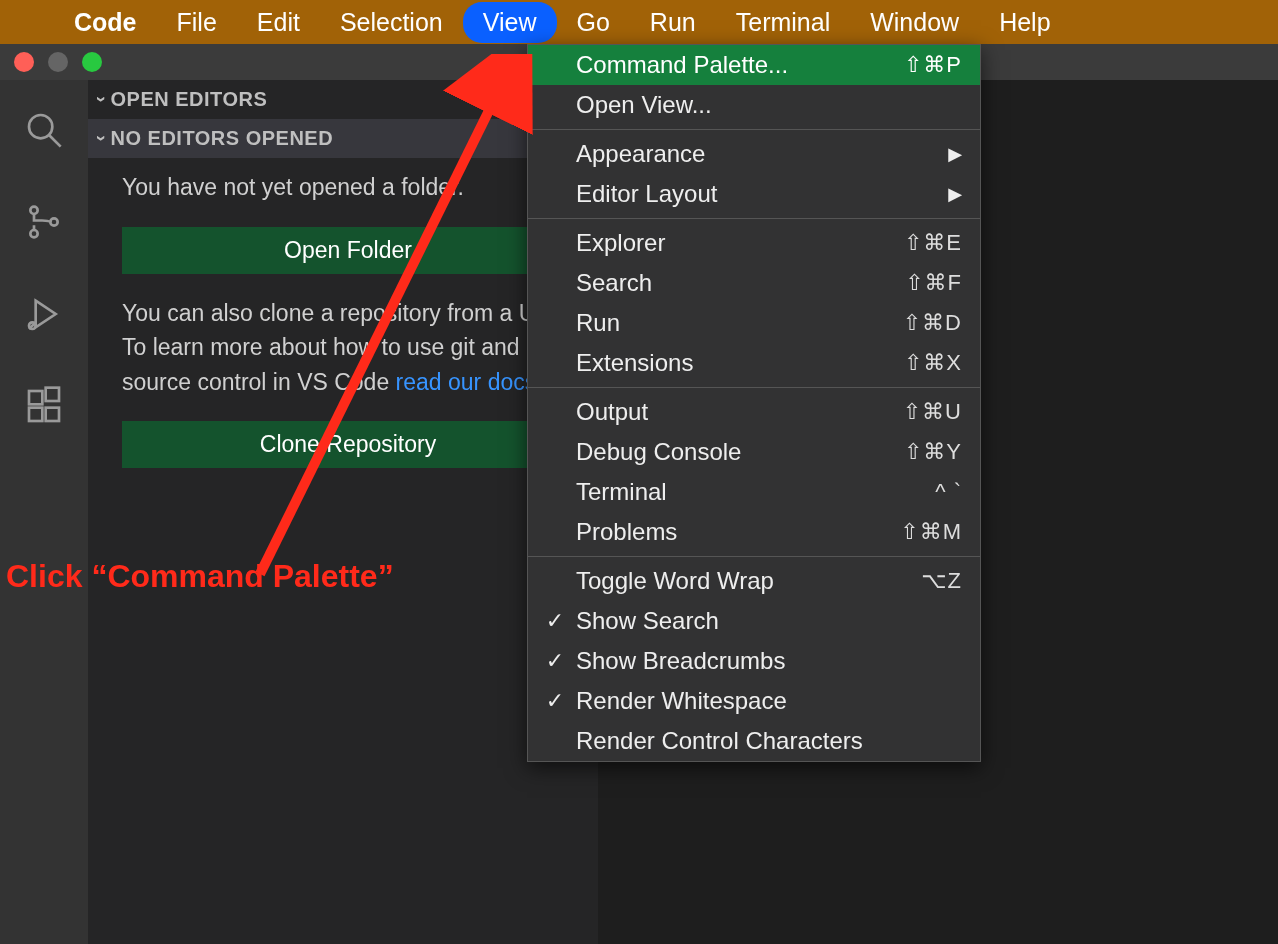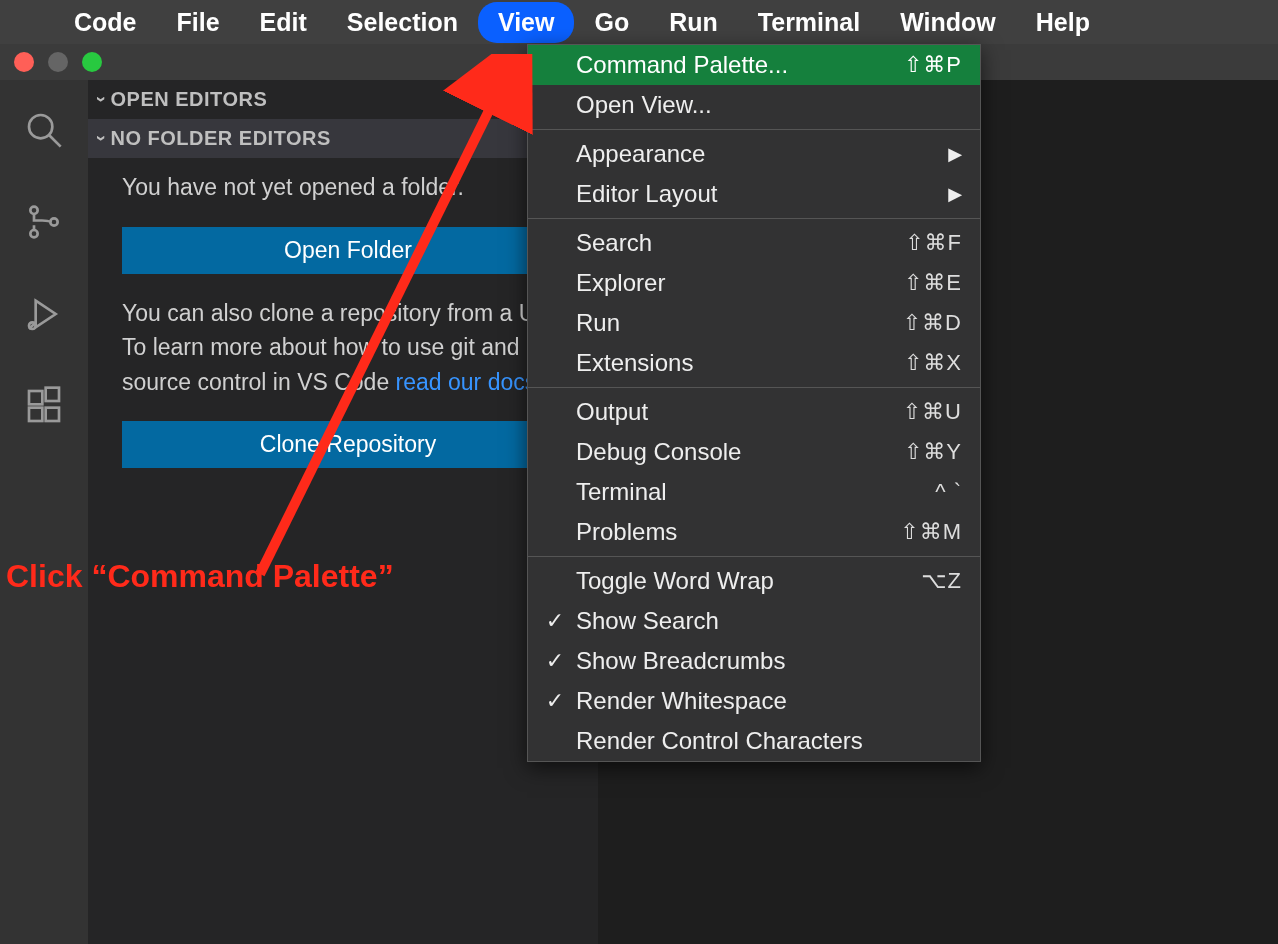--- a/index.html
+++ b/index.html
@@ -9,30 +9,30 @@
     background: #1e1e1e;
     font-family: -apple-system, "Helvetica Neue", Arial, sans-serif;
     color: #ccc;
     overflow: hidden;
     position: relative;
   }
 
   
   .mac-menubar {
     height: 44px;
-    background: #404040;
+    background: #a16207;
     display: flex;
     align-items: center;
     padding-left: 32px;
     font-size: 25px;
     color: #fff;
     gap: 0;
   }
   .mac-menubar .apple-logo { margin-right: 22px; font-size: 30px; }
-  .mac-menubar .mitem { padding: 6px 20px; cursor: default; font-weight: bold; }
+  .mac-menubar .mitem { padding: 6px 20px; cursor: default; }
   .mac-menubar .mitem.bold { font-weight: 700; }
   .mac-menubar .mitem.active { background: #0a60ff; border-radius: 19px; }
 
   
   .window-chrome {
     height: 36px;
     background: #3b3b3b;
     display: flex;
     align-items: center;
     padding-left: 14px;
@@ -77,21 +77,21 @@
     color: #bfbfbf;
   }
   .sb-section-title.light { background: transparent; }
   .sb-section-title.band { background: #37373d; }
   .chev { display:inline-block; transform: rotate(90deg); font-size:18px; }
 
   .sb-body { padding: 12px 24px 0 34px; color: #d0d0d0; line-height: 1.5; }
   .sb-btn {
     display:block;
     width: 100%;
-    background: #0369a1;
+    background: #14532d;
     color: #fff;
     border: none;
     font-size: 23px;
     padding: 10px 0;
     margin: 22px 0;
     text-align: center;
     cursor: pointer;
   }
   .sb-link { color: #3794ff; cursor: pointer; }
 
@@ -200,21 +200,21 @@
     </div>
   </div>
 
   <div class="sidebar">
     <div class="sb-section-title light">
       <span class="chev">›</span>
       <span>OPEN EDITORS</span>
     </div>
     <div class="sb-section-title band">
       <span class="chev">›</span>
-      <span>NO FOLDER EDITORS</span>
+      <span>NO EDITORS OPENED</span>
     </div>
     <div class="sb-body">
       <div>You have not yet opened a folder.</div>
       <button class="sb-btn">Open Folder</button>
       <div>
         <span>You can also clone a repository from a URL. To learn more about how to use git and source control in VS Code </span><span class="sb-link">read our docs</span><span>.</span>
       </div>
       <button class="sb-btn">Clone Repository</button>
     </div>
   </div>
@@ -239,27 +239,27 @@
       <span class="dd-arrow">▶</span>
     </div>
     <div class="dd-item">
       <span class="dd-check"></span>
       <span class="dd-label">Editor Layout</span>
       <span class="dd-arrow">▶</span>
     </div>
     <div class="dd-sep"></div>
     <div class="dd-item">
       <span class="dd-check"></span>
+      <span class="dd-label">Explorer</span>
+      <span class="dd-shortcut">⇧⌘E</span>
+    </div>
+    <div class="dd-item">
+      <span class="dd-check"></span>
       <span class="dd-label">Search</span>
       <span class="dd-shortcut">⇧⌘F</span>
-    </div>
-    <div class="dd-item">
-      <span class="dd-check"></span>
-      <span class="dd-label">Explorer</span>
-      <span class="dd-shortcut">⇧⌘E</span>
     </div>
     <div class="dd-item">
       <span class="dd-check"></span>
       <span class="dd-label">Run</span>
       <span class="dd-shortcut">⇧⌘D</span>
     </div>
     <div class="dd-item">
       <span class="dd-check"></span>
       <span class="dd-label">Extensions</span>
       <span class="dd-shortcut">⇧⌘X</span>

